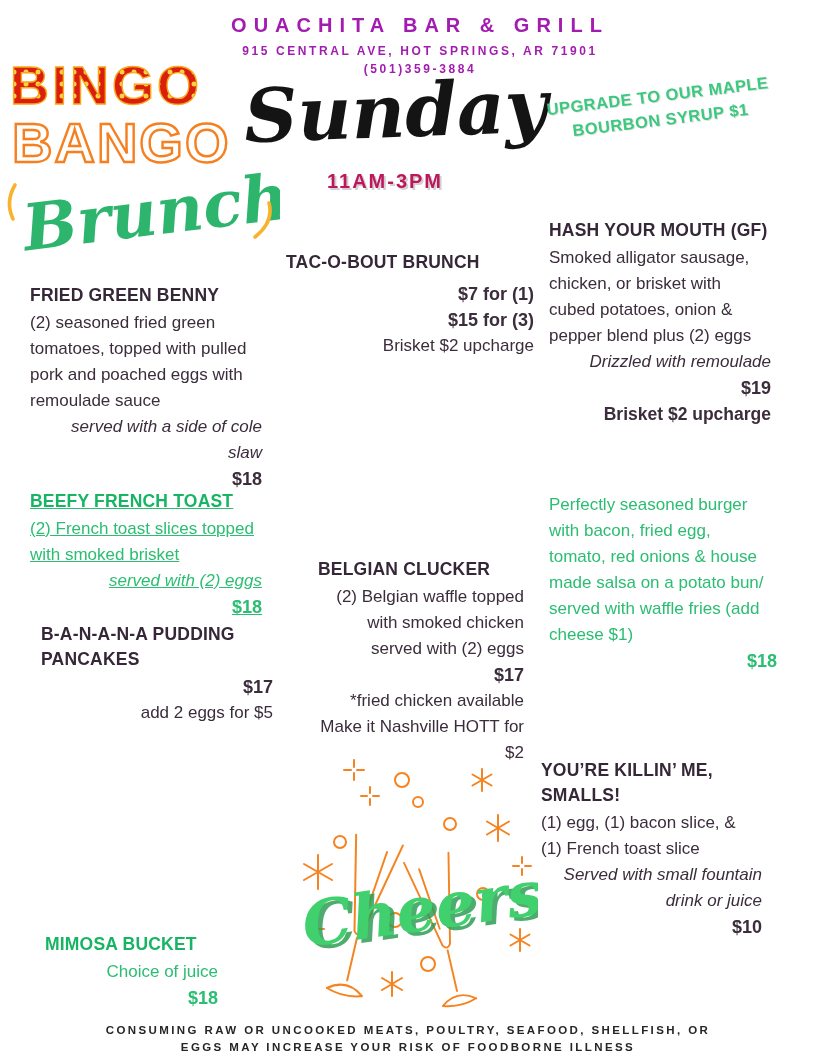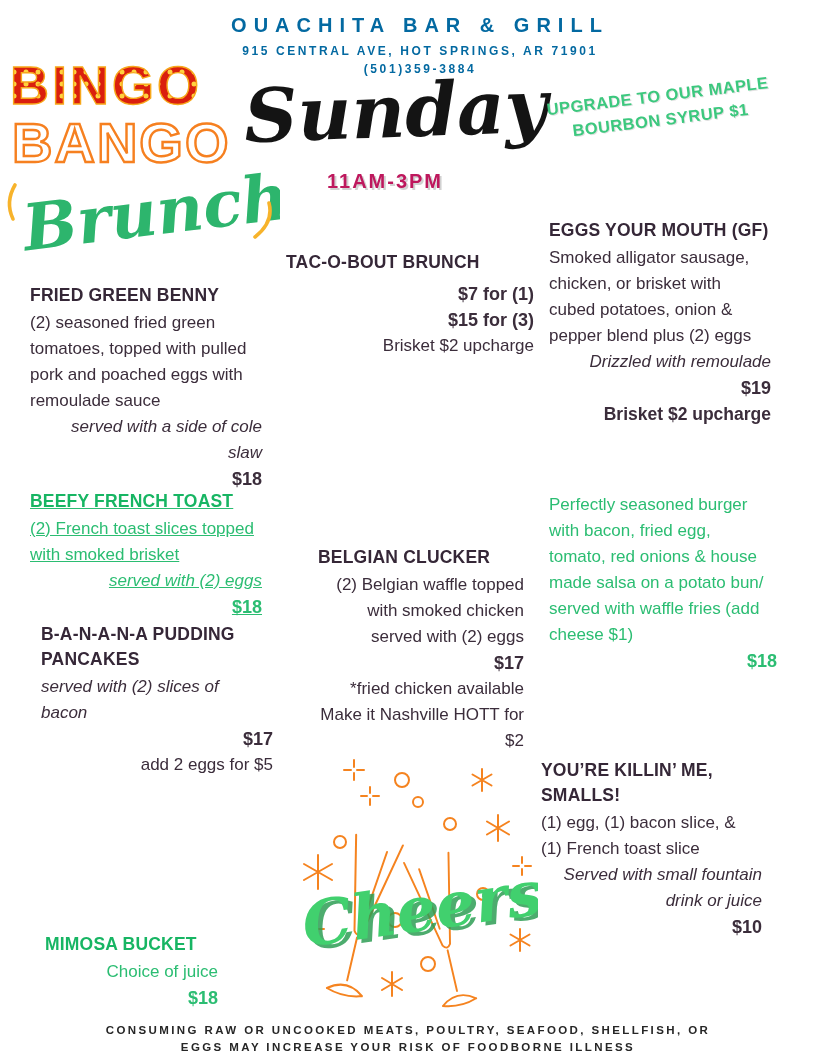--- a/index.html
+++ b/index.html
@@ -2,21 +2,21 @@
 <html><head>
 <meta charset="utf-8">
 <style>
   html,body{margin:0;padding:0;background:#888;}
   .page{
     position:relative;width:816px;height:1056px;margin:0 auto;
     background:#ffffff;overflow:hidden;
     font-family:"Liberation Sans",sans-serif;color:#3b2d3b;
   }
   
-  .hdr{position:absolute;left:0;right:0;top:14px;text-align:center;color:#0369a1;padding-left:24px;}
+  .hdr{position:absolute;left:0;right:0;top:14px;text-align:center;color:#a21caf;padding-left:24px;}
   .hdr .name{font-size:20px;font-weight:bold;letter-spacing:7px;}
   .hdr .addr{margin-top:7px;font-size:12px;font-weight:bold;letter-spacing:2.6px;}
   .hdr .phone{margin-top:4px;font-size:12px;font-weight:bold;letter-spacing:2.6px;}
   
   .logo-svg{position:absolute;}
   .sunday{
     position:absolute;left:244px;top:68px;width:300px;text-align:center;
     font-family:"DejaVu Serif",serif;font-style:italic;font-weight:bold;
     font-size:74px;color:#141414;transform:rotate(-2deg);white-space:nowrap;
   }
@@ -115,52 +115,50 @@
     <h3>BEEFY FRENCH TOAST</h3>
     <p class="desc">(2) French toast slices topped
 with smoked brisket</p>
     <p class="note t-right">served with (2) eggs</p>
     <p class="price">$18</p>
   </section>
 
   <section class="item dark" style="left:41px;top:622px;width:232px;">
     <h3>B-A-N-A-N-A PUDDING
 PANCAKES</h3>
-    <p class="note">served with (2) slices of
-bacon</p>
     <p class="price">$17</p>
     <p class="extra">add 2 eggs for $5</p>
   </section>
 
   <section class="item green" style="left:45px;top:932px;width:173px;">
     <h3>MIMOSA BUCKET</h3>
     <p class="t-right">Choice of juice</p>
     <p class="price">$18</p>
   </section>
 
   <section class="item dark" style="left:286px;top:250px;width:248px;">
     <h3>TAC-O-BOUT BRUNCH</h3>
     <p class="price" style="margin-top:6px">$7 for (1)</p>
     <p class="price">$15 for (3)</p>
     <p class="extra">Brisket $2 upcharge</p>
   </section>
 
-  <section class="item dark belgian" style="left:286px;top:545px;width:238px;">
+  <section class="item dark belgian" style="left:286px;top:557px;width:238px;">
     <h3>BELGIAN CLUCKER</h3>
     <p class="desc">(2) Belgian waffle topped
 with smoked chicken
 served with (2) eggs</p>
     <p class="price">$17</p>
     <p class="extra">*fried chicken available
 Make it Nashville HOTT for
 $2</p>
   </section>
 
   <section class="item dark hash" style="left:549px;top:218px;width:222px;">
-    <h3>EGGS YOUR MOUTH (GF)</h3>
+    <h3>HASH YOUR MOUTH (GF)</h3>
     <p class="desc">Smoked alligator sausage,
 chicken, or brisket with
 cubed potatoes, onion &amp;
 pepper blend plus (2) eggs</p>
     <p class="note">Drizzled with remoulade</p>
     <p class="price">$19</p>
     <p class="extra bold">Brisket $2 upcharge</p>
   </section>
 
   <section class="item green" style="left:549px;top:492px;width:228px;">

